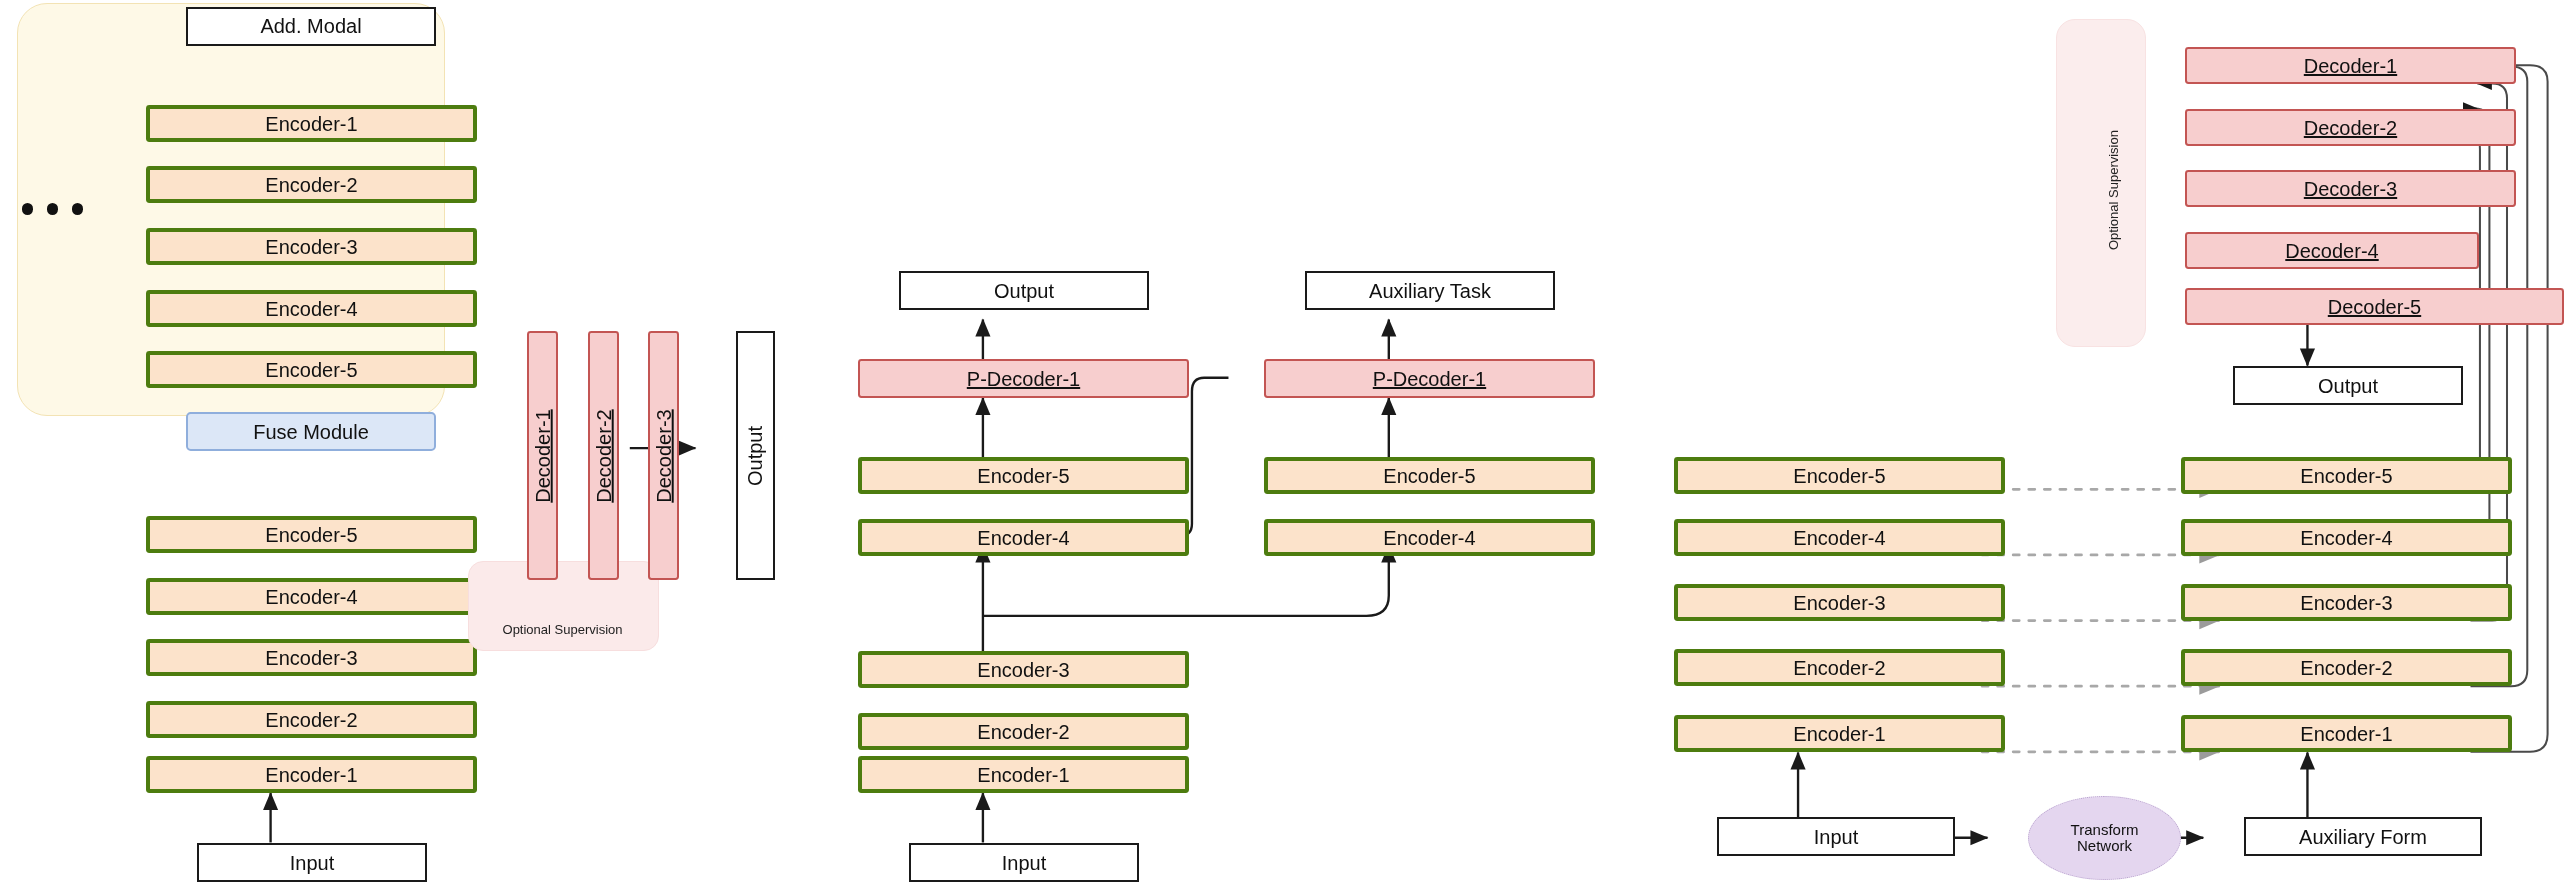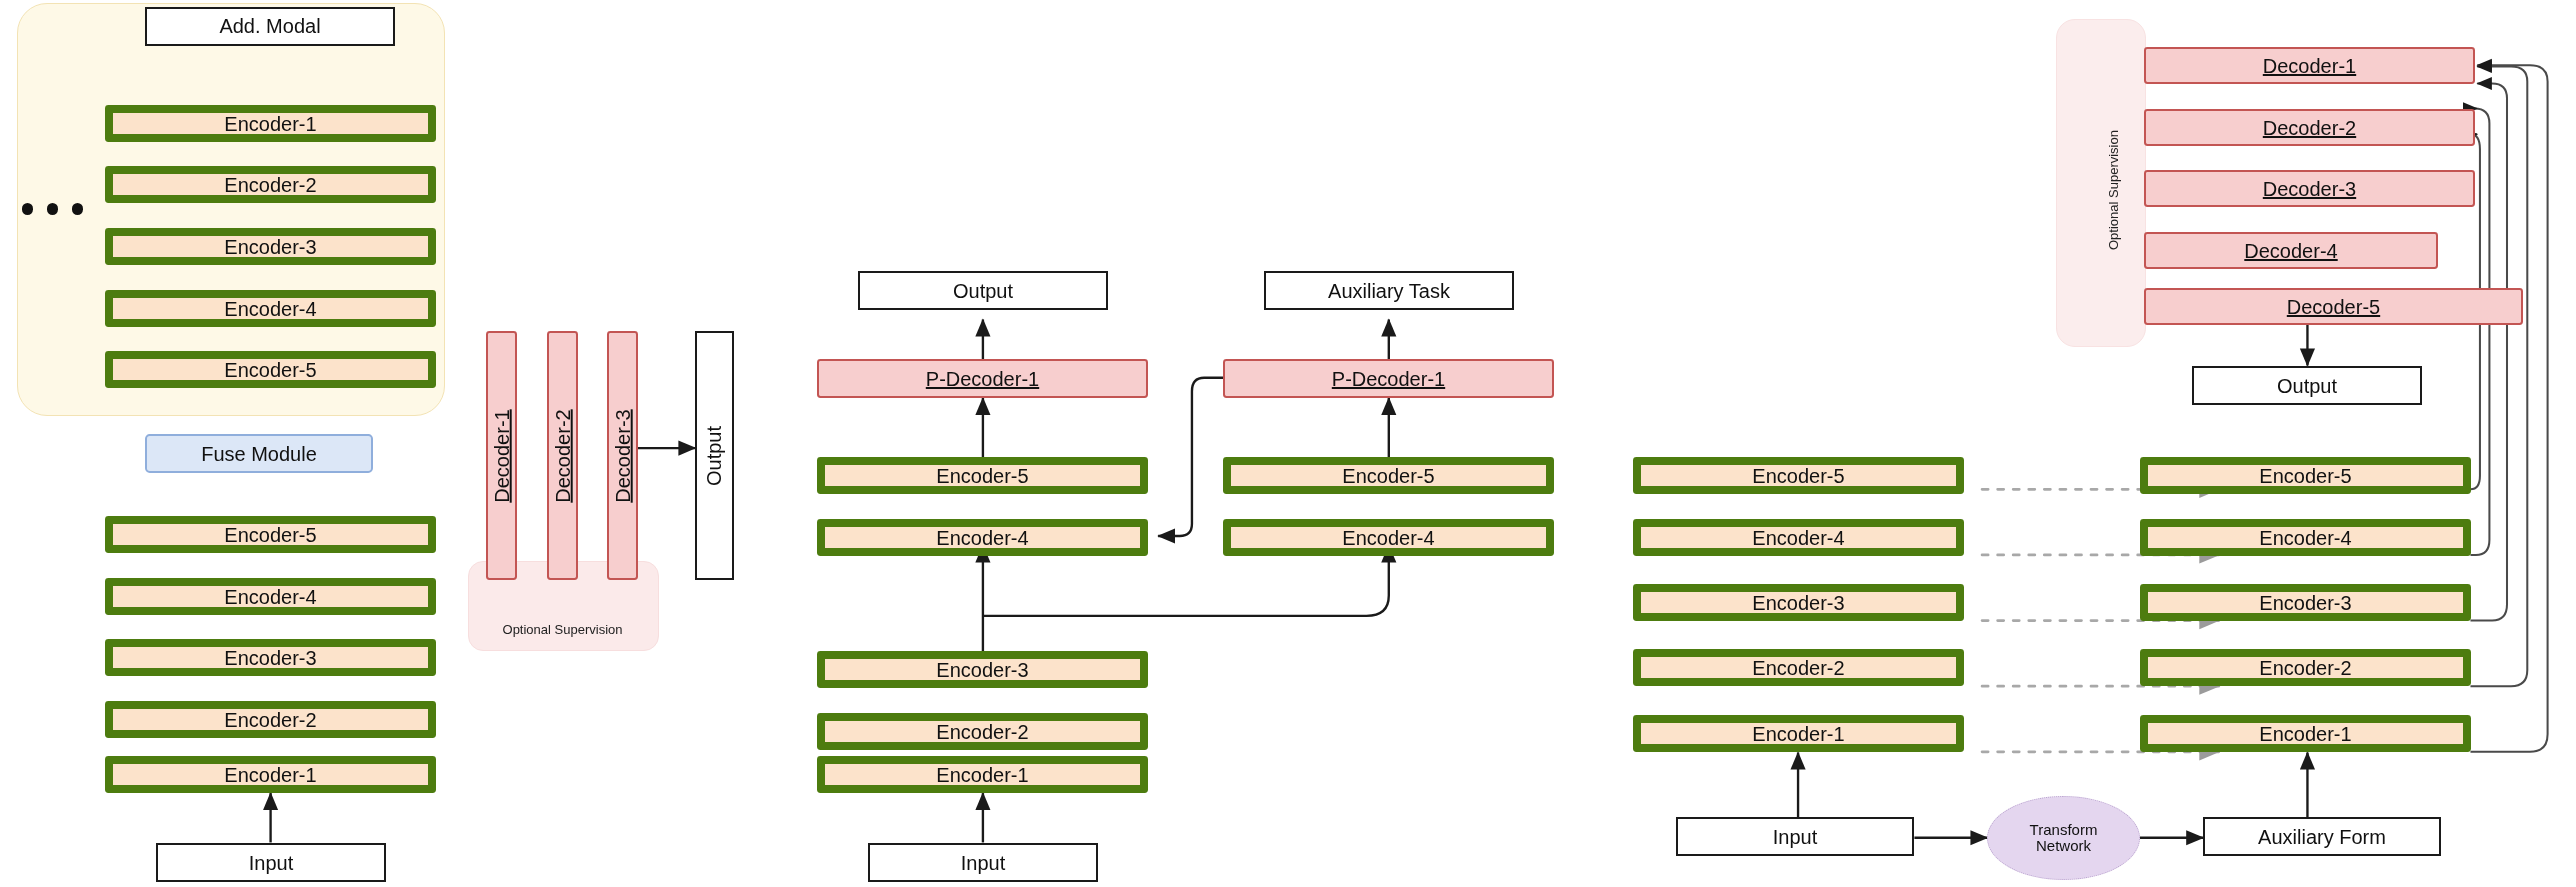--- a/index.html
+++ b/index.html
@@ -9,23 +9,24 @@
   }
   .stage{position:absolute;left:0;top:0;width:2576px;height:888px;}
 
   
   .node{
     position:absolute;box-sizing:border-box;
     display:flex;align-items:center;justify-content:center;
     text-align:center;line-height:1.1;
     font-size:20px;color:#111;
     border-radius:3.4px;
+    margin-left:41px;
   }
   .enc{
-    background:#FCE3CB;border:8px solid #4d7c0f;
+    background:#FCE3CB;border:4px solid #4d7c0f;
   }
   .dec{
     background:#F7CECE;border:2px solid #C35553;text-decoration:underline;
   }
   .plain{
     background:#ffffff;border:2px solid #1a1a1a;border-radius:0;
   }
   .fuse{
     background:#DCE7F7;border:2px solid #8FAEDC;border-radius:4.7px;
   }
@@ -163,21 +164,21 @@
   <div class="node enc" style="left:105px;top:228px;width:331px;height:37px;">
     <span>Encoder-3</span>
   </div>
   <div class="node enc" style="left:105px;top:290px;width:331px;height:37px;">
     <span>Encoder-4</span>
   </div>
   <div class="node enc" style="left:105px;top:351px;width:331px;height:37px;">
     <span>Encoder-5</span>
   </div>
 
-  <div class="node fuse" style="left:145px;top:434px;width:228px;height:39px;">
+  <div class="node fuse" style="left:145px;top:412px;width:250px;height:39px;">
     <span>Fuse Module</span>
   </div>
 
   <div class="node enc" style="left:105px;top:516px;width:331px;height:37px;">
     <span>Encoder-5</span>
   </div>
   <div class="node enc" style="left:105px;top:578px;width:331px;height:37px;">
     <span>Encoder-4</span>
   </div>
   <div class="node enc" style="left:105px;top:639px;width:331px;height:37px;">

